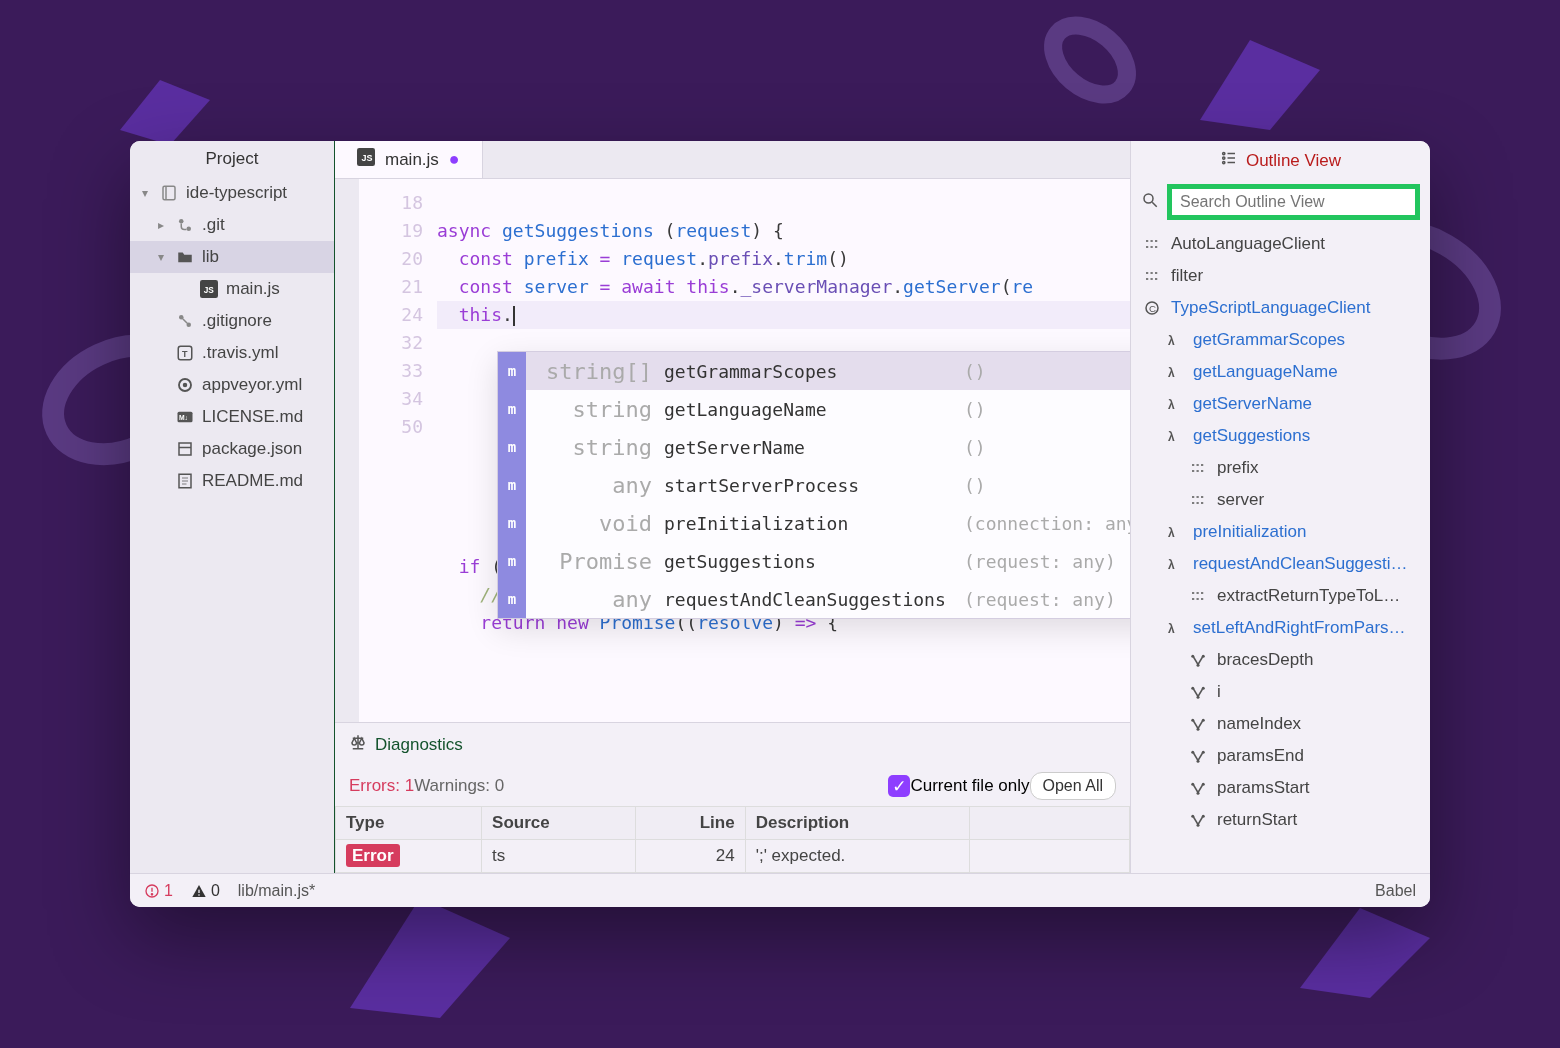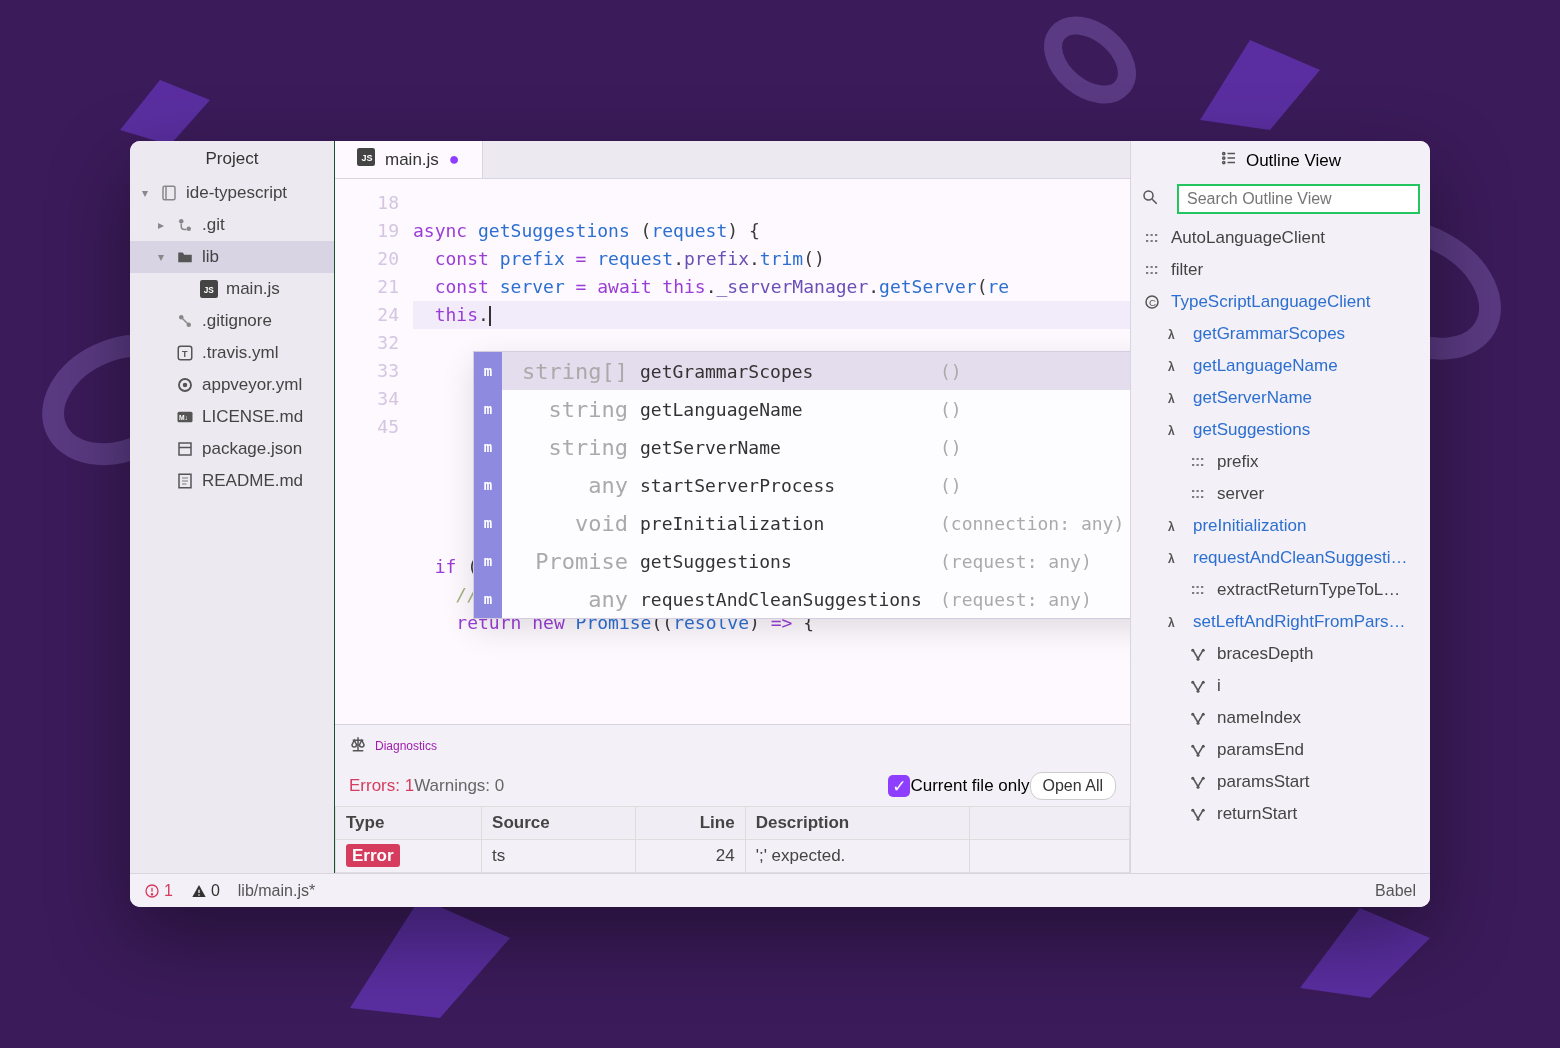--- a/index.html
+++ b/index.html
@@ -85,20 +85,21 @@
 .tab .mod { color: #8e3eff; font-size: 18px; }
 
 .editor {
   flex: 1;
   background: #fdf9ff;
   display: flex;
   font-family: "SF Mono", Menlo, Consolas, monospace;
   font-size: 18px;
   overflow: hidden;
   position: relative;
+  margin-left: 24px;
 }
 .gutter {
   width: 78px;
   text-align: right;
   padding-right: 14px;
   color: #d4c5e0;
   padding-top: 10px;
   line-height: 28px;
 }
 .code { flex:1; padding-top:10px; line-height:28px; color:#3a3a3a; white-space: pre; overflow:hidden; }
@@ -143,22 +144,22 @@
 .ac-sig { color: #aaa; }
 
 
 .diagnostics {
   background: #f3f0f7;
   border-top: 1px solid #d8d4e0;
 }
 .diag-header {
   display:flex; align-items:center; gap:8px;
   padding: 10px 14px;
-  font-size: 12px;
-  color: #a21caf;
+  font-size: 17px;
+  color: #14532d;
 }
 .diag-sub {
   display:flex; align-items:center; 
   padding: 6px 14px;
   font-size: 17px;
 }
 .diag-sub .errors { color: #d63c5e; }
 .diag-sub .warn { color: #666; }
 .diag-sub .spacer { flex:1; }
 .chk {
@@ -181,28 +182,28 @@
   width: 300px;
   background: #f3f0f7;
   border-left: 1px solid #d8d4e0;
   display:flex; flex-direction:column;
   overflow: hidden;
   font-size: 17px;
 }
 .outline-title {
   display:flex; align-items:center; justify-content:center; gap:8px;
   padding: 8px 0;
-  color:#000000;
+  color:#b91c1c;
 }
 .outline-search {
   display:flex; align-items:center; gap:8px;
   padding: 4px 10px 8px;
 }
 .outline-search input {
-  flex:1; border:2px solid #22c55e; padding:4px 8px; font-size:16px; color:#888;margin-left:10px;
+  flex:1; border:5px solid #22c55e; padding:4px 8px; font-size:16px; color:#888;
 }
 .outline-list { padding: 0 6px; color:#444; overflow:hidden; }
 .ol-row { display:flex; align-items:center; gap:8px; height:32px; padding-left:4px; cursor:pointer; white-space:nowrap; }
 .ol-row.d1 { padding-left: 26px; }
 .ol-row.d2 { padding-left: 50px; }
 .ol-row .oicon { width:22px; display:flex; align-items:center; justify-content:center; }
 .ol-row.blue { color:#2c6fd0; }
 
 
 .statusbar {
@@ -393,21 +394,21 @@
             <div></div>
             <div></div>
             <div></div>
             <div></div>
             <div></div>
             <div></div>
             <div></div>
             <div>32</div>
             <div>33</div>
             <div>34</div>
-            <div>45</div>
+            <div>50</div>
           </div>
         <div class="code" id="code"><div>&nbsp;</div><div><span class="kw">async</span> <span class="fn">getSuggestions</span> (<span class="ident">request</span>) {</div><div>  <span class="kw">const</span> <span class="ident">prefix</span> <span class="op">=</span> <span class="ident">request</span>.<span class="prop">prefix</span>.<span class="fn">trim</span>()</div><div>  <span class="kw">const</span> <span class="ident">server</span> <span class="op">=</span> <span class="kw">await</span> <span class="kw">this</span>.<span class="prop">_serverManager</span>.<span class="fn">getServer</span>(<span class="ident">re</span></div><div class="currentline">  <span class="kw">this</span>.<span class="cursor"></span></div><div>&nbsp;</div><div>&nbsp;</div><div>&nbsp;</div><div>&nbsp;</div><div>&nbsp;</div><div>                                                            {</div><div>&nbsp;</div><div>&nbsp;</div><div>  <span class="kw">if</span> (<span class="ident">prefix</span>.<span class="prop">length</span> <span class="op">&gt;</span> <span class="num">0</span> <span class="op">&amp;&amp;</span> <span class="ident">prefix</span> <span class="op">!=</span> <span class="str">'.'</span>  <span class="op">&amp;&amp;</span> <span class="ident">server</span>.<span class="prop">cur</span></div><div>    <span class="cmt">// fuzzy filter on this.currentSuggestions</span></div><div>    <span class="kw">return</span> <span class="kw">new</span> <span class="fn">Promise</span>((<span class="ident">resolve</span>) <span class="op">=&gt;</span> {</div></div>
 
         <div class="autocomplete" id="autocomplete">
             <div class="ac-row sel">
               <span class="ac-badge">m</span>
     <span class="ac-type">string[]</span>
     <span class="ac-name">getGrammarScopes</span>
     <span class="ac-sig">()</span>
             </div>

